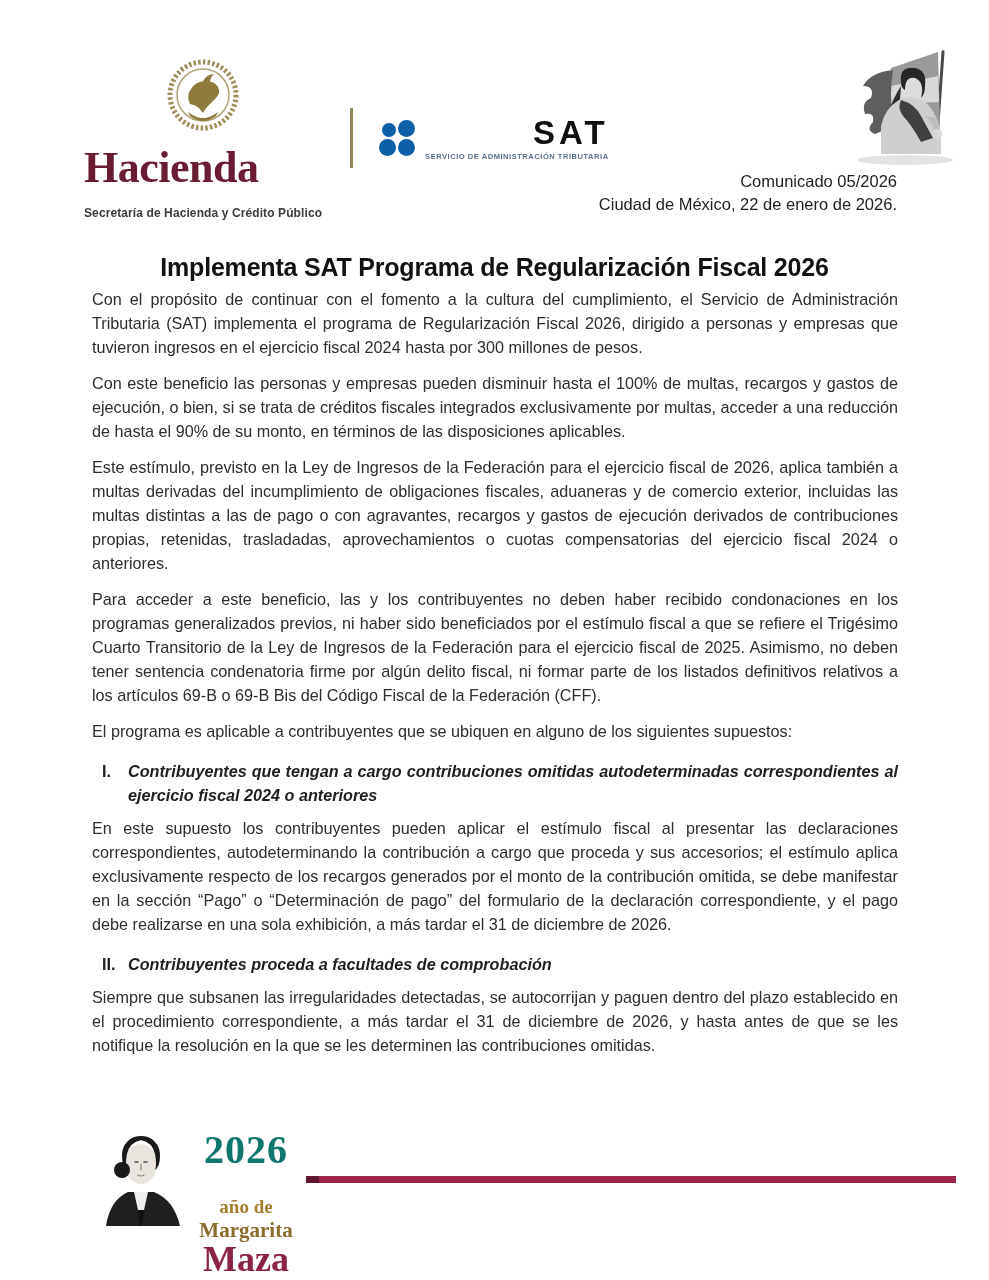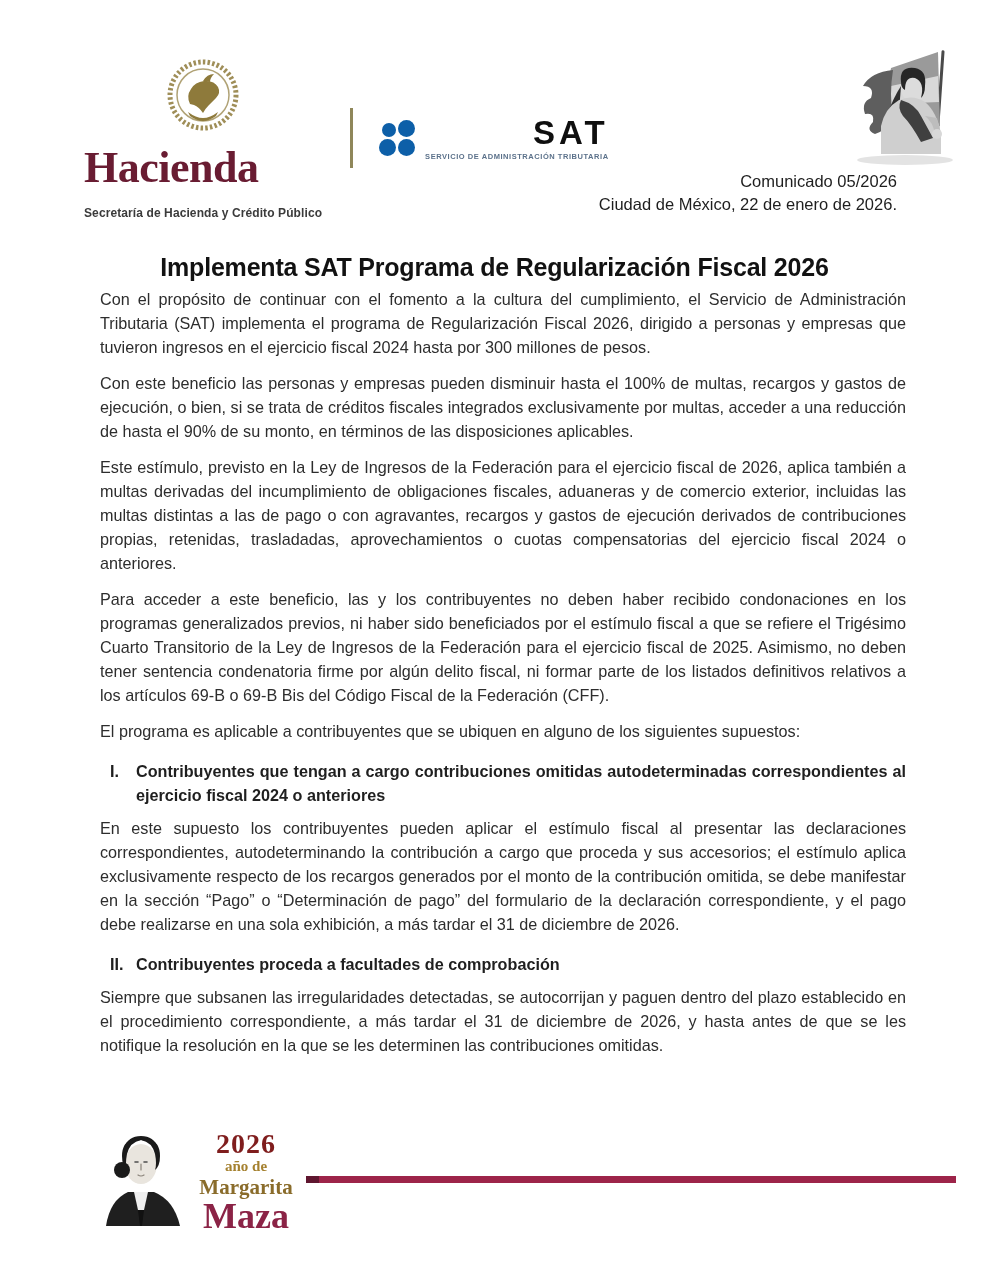--- a/index.html
+++ b/index.html
@@ -92,51 +92,51 @@
     font-size: 25px;
     font-weight: 700;
     color: #121212;
     letter-spacing: -0.2px;
   }
 
   
   .content {
     position: absolute;
     top: 287px;
-    left: 100px;
+    left: 92px;
     width: 806px;
     font-size: 16.2px;
     line-height: 24px;
     color: #2d2d2d;
     text-align: justify;
   }
   .content p { margin: 0 0 12px 0; }
   .list-item {
     display: flex;
     padding-left: 10px;
     margin: 16px 0 9px 0;
     font-weight: 700;
     color: #1f1f1f;
   }
   .list-numeral { width: 26px; flex: none; }
-  .list-heading { flex: 1; text-align: justify; }
+  .list-heading { flex: 1; text-align: justify; font-style: italic; }
   .item-body { margin: 0 0 12px 26px; font-weight: 400; }
 
   
   .footer-portrait { position: absolute; left: 94px; top: 1126px; width: 94px; height: 102px; }
   .footer-logo {
     position: absolute;
     left: 188px;
     top: 1130px;
     width: 116px;
     text-align: center;
     font-family: "Liberation Serif", "DejaVu Serif", serif;
   }
-  .fy  { font-size: 28px; font-weight: 700; color: #7f1d1d; line-height: 1; letter-spacing: 1px; }
-  .f1  { font-size: 15px; font-weight: 700; color: #A5812F; line-height: 1.15; }
+  .fy  { font-size: 40px; font-weight: 700; color: #0f766e; line-height: 1; letter-spacing: 1px; }
+  .f1  { font-size: 19px; font-weight: 700; color: #A5812F; line-height: 1.15; margin-top: 26px; }
   .f2  { font-size: 21px; font-weight: 700; color: #8a6c2b; line-height: 1.15; }
   .f3  { font-size: 36px; font-weight: 700; color: #8B2346; line-height: 0.95; }
   .footer-bar {
     position: absolute;
     left: 306px;
     top: 1176px;
     width: 650px;
     height: 7px;
     background: linear-gradient(90deg, #5f162f 0, #5f162f 13px, #9D2449 13px);
   }

